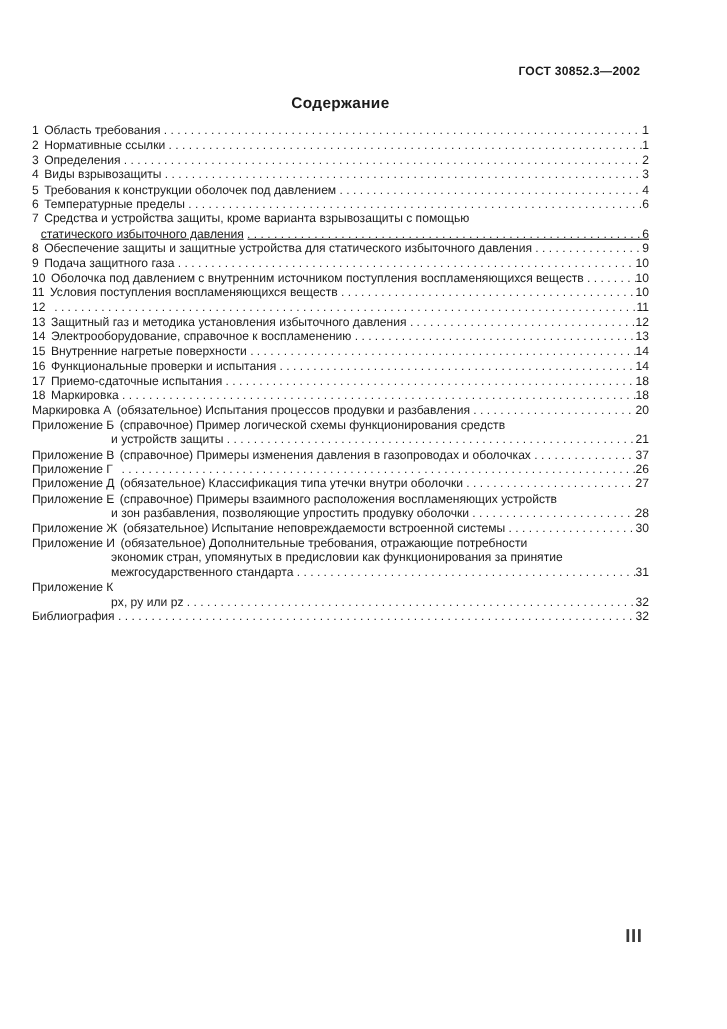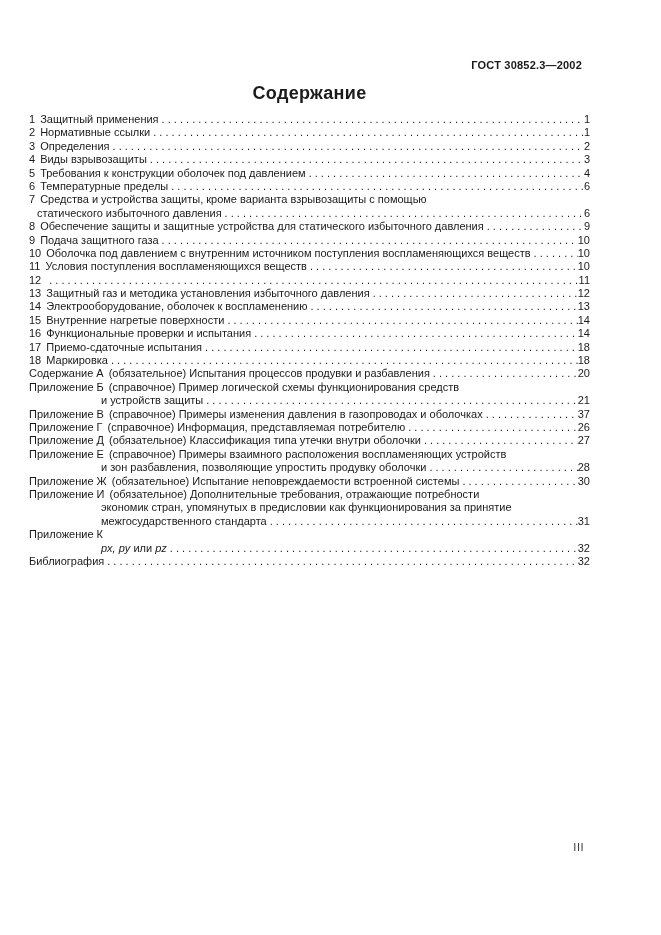--- a/index.html
+++ b/index.html
@@ -15,73 +15,73 @@
   }
   .doc-code{
     text-align:right;
     font-size:11px;font-weight:bold;
     line-height:13px;
     padding-right:8px;
     letter-spacing:0.2px;
   }
   .toc-heading{
     text-align:center;
-    font-size:18px;font-weight:bold;
+    font-size:14px;font-weight:bold;
     line-height:15px;
     margin-top:14px;
     letter-spacing:0.3px;
   }
   .toc-list{
     margin-top:12px;
     font-size:11px;
     line-height:13.4px;
   }
   .toc-line{
     display:flex;
     align-items:baseline;
     height:13.4px;
     white-space:nowrap;
   }
   .toc-prefix{flex:0 0 auto;margin-right:5px;}
   .toc-text{flex:0 0 auto;}
-  .toc-text .it{font-style:italic;text-align:center;}
+  .toc-text .it{text-align:center;}
   .leader{
     flex:1 1 0;
     min-width:6px;
     overflow:hidden;
     white-space:nowrap;
     margin-left:3px;
     padding-right:1px;
     color:#1a1a1a;
   }
   .pg{flex:0 0 auto;}
-  .cont-item{padding-left:8px;}
+  .cont-item{padding-left:8px;text-decoration:underline;}
   .cont-appendix{padding-left:72px;}
   .footer-page-number{
     position:absolute;
     top:841px;
     right:77px;
-    font-size:11px;
-    font-weight:normal;
+    font-size:17px;
+    font-weight:bold;
     color:#3a3a3a;
     letter-spacing:0.5px;
   }
 </style>
 </head>
 <body>
 
 <div class="page">
   <div class="doc-code">ГОСТ 30852.3—2002</div>
 
   <div class="toc-heading">Содержание</div>
 
   <div class="toc-list">
       <div class="toc-line">
         <span class="toc-prefix">1</span>
-        <span class="toc-text">Защитный применения</span>
+        <span class="toc-text">Область требования</span>
         <span class="leader">. . . . . . . . . . . . . . . . . . . . . . . . . . . . . . . . . . . . . . . . . . . . . . . . . . . . . . . . . . . . . . . . . . . . . . . . . . . . . . . . . . . . . . . . . . . . . . . . . . . . . . . . . . . . . . . . . . . . . . . . . . . . . . . . . . . . . . . . . . . . . . . . . . . . . . . . . . . . . . . . </span>
         <span class="pg">1</span>
       </div>
       <div class="toc-line">
         <span class="toc-prefix">2</span>
         <span class="toc-text">Нормативные ссылки</span>
         <span class="leader">. . . . . . . . . . . . . . . . . . . . . . . . . . . . . . . . . . . . . . . . . . . . . . . . . . . . . . . . . . . . . . . . . . . . . . . . . . . . . . . . . . . . . . . . . . . . . . . . . . . . . . . . . . . . . . . . . . . . . . . . . . . . . . . . . . . . . . . . . . . . . . . . . . . . . . . . . . . . . . . . </span>
         <span class="pg">1</span>
       </div>
       <div class="toc-line">
@@ -147,21 +147,21 @@
         <span class="pg">11</span>
       </div>
       <div class="toc-line">
         <span class="toc-prefix">13</span>
         <span class="toc-text">Защитный газ и методика установления избыточного давления</span>
         <span class="leader">. . . . . . . . . . . . . . . . . . . . . . . . . . . . . . . . . . . . . . . . . . . . . . . . . . . . . . . . . . . . . . . . . . . . . . . . . . . . . . . . . . . . . . . . . . . . . . . . . . . . . . . . . . . . . . . . . . . . . . . . . . . . . . . . . . . . . . . . . . . . . . . . . . . . . . . . . . . . . . . . </span>
         <span class="pg">12</span>
       </div>
       <div class="toc-line">
         <span class="toc-prefix">14</span>
-        <span class="toc-text">Электрооборудование, оболочек к воспламенению</span>
+        <span class="toc-text">Электрооборудование, справочное к воспламенению</span>
         <span class="leader">. . . . . . . . . . . . . . . . . . . . . . . . . . . . . . . . . . . . . . . . . . . . . . . . . . . . . . . . . . . . . . . . . . . . . . . . . . . . . . . . . . . . . . . . . . . . . . . . . . . . . . . . . . . . . . . . . . . . . . . . . . . . . . . . . . . . . . . . . . . . . . . . . . . . . . . . . . . . . . . . </span>
         <span class="pg">13</span>
       </div>
       <div class="toc-line">
         <span class="toc-prefix">15</span>
         <span class="toc-text">Внутренние нагретые поверхности</span>
         <span class="leader">. . . . . . . . . . . . . . . . . . . . . . . . . . . . . . . . . . . . . . . . . . . . . . . . . . . . . . . . . . . . . . . . . . . . . . . . . . . . . . . . . . . . . . . . . . . . . . . . . . . . . . . . . . . . . . . . . . . . . . . . . . . . . . . . . . . . . . . . . . . . . . . . . . . . . . . . . . . . . . . . </span>
         <span class="pg">14</span>
       </div>
       <div class="toc-line">
@@ -176,21 +176,21 @@
         <span class="leader">. . . . . . . . . . . . . . . . . . . . . . . . . . . . . . . . . . . . . . . . . . . . . . . . . . . . . . . . . . . . . . . . . . . . . . . . . . . . . . . . . . . . . . . . . . . . . . . . . . . . . . . . . . . . . . . . . . . . . . . . . . . . . . . . . . . . . . . . . . . . . . . . . . . . . . . . . . . . . . . . </span>
         <span class="pg">18</span>
       </div>
       <div class="toc-line">
         <span class="toc-prefix">18</span>
         <span class="toc-text">Маркировка</span>
         <span class="leader">. . . . . . . . . . . . . . . . . . . . . . . . . . . . . . . . . . . . . . . . . . . . . . . . . . . . . . . . . . . . . . . . . . . . . . . . . . . . . . . . . . . . . . . . . . . . . . . . . . . . . . . . . . . . . . . . . . . . . . . . . . . . . . . . . . . . . . . . . . . . . . . . . . . . . . . . . . . . . . . . </span>
         <span class="pg">18</span>
       </div>
       <div class="toc-line">
-        <span class="toc-prefix">Содержание А</span>
+        <span class="toc-prefix">Маркировка А</span>
         <span class="toc-text">(обязательное) Испытания процессов продувки и разбавления</span>
         <span class="leader">. . . . . . . . . . . . . . . . . . . . . . . . . . . . . . . . . . . . . . . . . . . . . . . . . . . . . . . . . . . . . . . . . . . . . . . . . . . . . . . . . . . . . . . . . . . . . . . . . . . . . . . . . . . . . . . . . . . . . . . . . . . . . . . . . . . . . . . . . . . . . . . . . . . . . . . . . . . . . . . . </span>
         <span class="pg">20</span>
       </div>
       <div class="toc-line">
         <span class="toc-prefix">Приложение Б</span>
         <span class="toc-text">(справочное) Пример логической схемы функционирования средств</span>
       </div>
       <div class="toc-line cont-appendix">
         <span class="toc-text">и устройств защиты</span>
@@ -198,21 +198,20 @@
         <span class="pg">21</span>
       </div>
       <div class="toc-line">
         <span class="toc-prefix">Приложение В</span>
         <span class="toc-text">(справочное) Примеры изменения давления в газопроводах и оболочках</span>
         <span class="leader">. . . . . . . . . . . . . . . . . . . . . . . . . . . . . . . . . . . . . . . . . . . . . . . . . . . . . . . . . . . . . . . . . . . . . . . . . . . . . . . . . . . . . . . . . . . . . . . . . . . . . . . . . . . . . . . . . . . . . . . . . . . . . . . . . . . . . . . . . . . . . . . . . . . . . . . . . . . . . . . . </span>
         <span class="pg">37</span>
       </div>
       <div class="toc-line">
         <span class="toc-prefix">Приложение Г</span>
-        <span class="toc-text">(справочное) Информация, представляемая потребителю</span>
         <span class="leader">. . . . . . . . . . . . . . . . . . . . . . . . . . . . . . . . . . . . . . . . . . . . . . . . . . . . . . . . . . . . . . . . . . . . . . . . . . . . . . . . . . . . . . . . . . . . . . . . . . . . . . . . . . . . . . . . . . . . . . . . . . . . . . . . . . . . . . . . . . . . . . . . . . . . . . . . . . . . . . . . </span>
         <span class="pg">26</span>
       </div>
       <div class="toc-line">
         <span class="toc-prefix">Приложение Д</span>
         <span class="toc-text">(обязательное) Классификация типа утечки внутри оболочки</span>
         <span class="leader">. . . . . . . . . . . . . . . . . . . . . . . . . . . . . . . . . . . . . . . . . . . . . . . . . . . . . . . . . . . . . . . . . . . . . . . . . . . . . . . . . . . . . . . . . . . . . . . . . . . . . . . . . . . . . . . . . . . . . . . . . . . . . . . . . . . . . . . . . . . . . . . . . . . . . . . . . . . . . . . . </span>
         <span class="pg">27</span>
       </div>
       <div class="toc-line">

